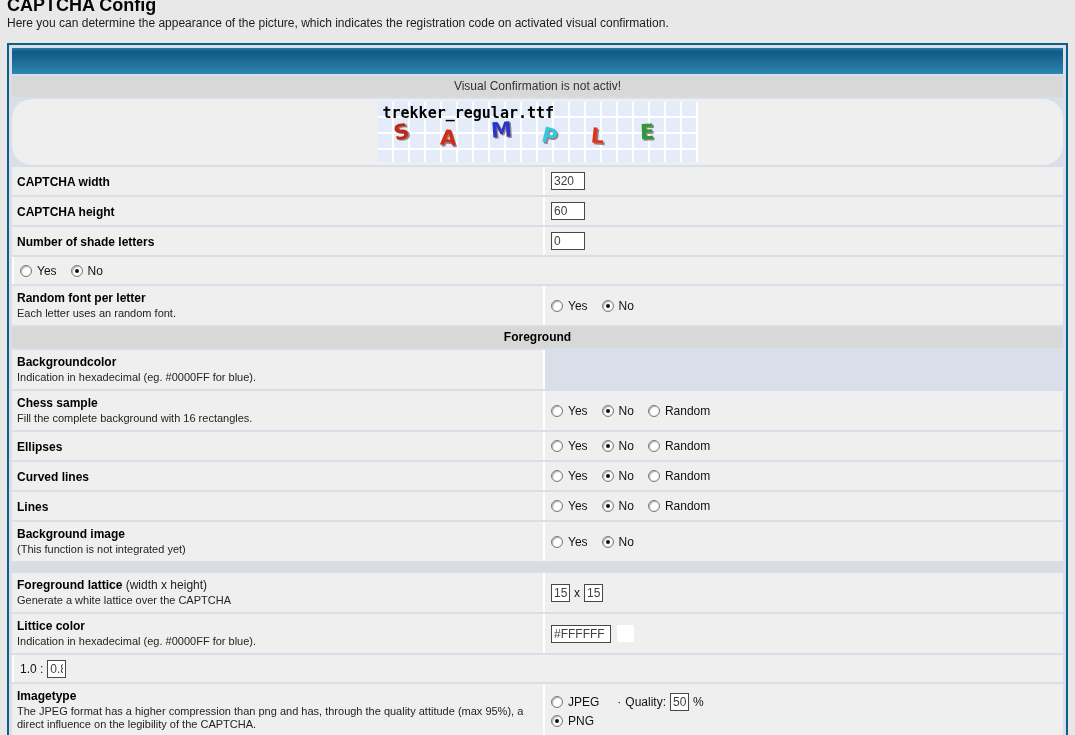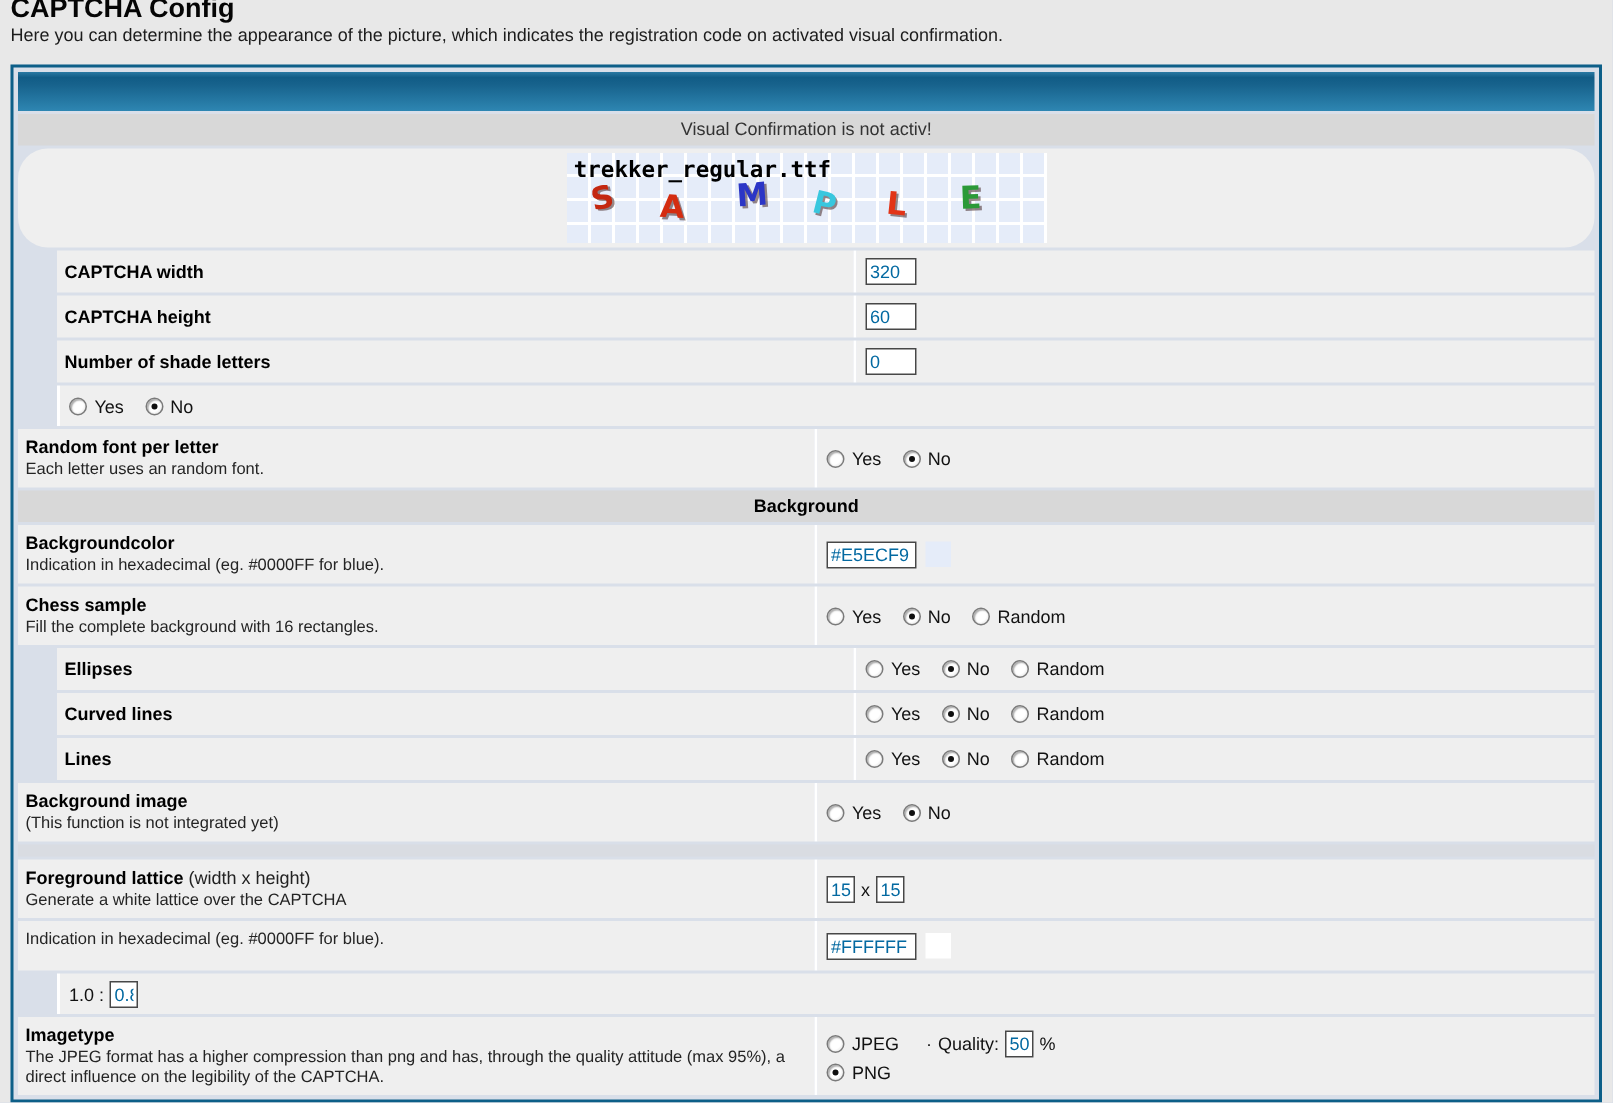--- a/index.html
+++ b/index.html
@@ -65,33 +65,33 @@
   .cell-field {
     flex:1; background:#efefef;
     padding:4px 6px; display:flex; align-items:center;
     font-size:12px; color:#111;
   }
   .cell-field.multiline { flex-direction:column; align-items:flex-start; justify-content:center; gap:3px; }
   .fline { display:flex; align-items:center; }
   .lbl-main { font-size:12px; font-weight:bold; color:#000; line-height:15px; }
   .lbl-note { font-weight:normal; color:#222; }
   .lbl-sub  { font-size:11px; color:#242424; line-height:13px; margin-top:1px; }
-  .row-min  { min-height:27px;margin-left:26px; }
+  .row-min  { min-height:27px; }
   .row-sub  { min-height:33px; }
 
   .section-row {
     background:#d8d8d8; text-align:center;
     font-size:12px; font-weight:bold; color:#000;
     padding:3px 0 4px 0;
   }
   .sep-row { background:#d9dce2; height:8px; }
 
   .tinput {
     font-family:"Liberation Sans", sans-serif;
-    font-size:12px; color:#0369a1;
+    font-size:12px; color:#404040;
     background:#fff; border:1px solid #474747;
     height:18px; padding:0 2px;
   }
   .w-num { width:34px; }
   .w-hex { width:60px; }
   .w-sm  { width:19px; }
   .swatch {
     width:17px; height:17px; margin-left:6px;
     display:inline-block;
   }
@@ -179,32 +179,28 @@
             <span class="radio"></span>
             <span>Yes</span>
           </span>
         <span class="opt">
             <span class="radio checked"></span>
             <span>No</span>
           </span>
       </div>
     </div>
 
-    <div class="section-row gaptop">Background</div>
+    <div class="section-row gaptop">Foreground</div>
 
     <div class="row row-sub">
       <div class="cell-label">
         <div class="lbl-main">Backgroundcolor</div>
         <div class="lbl-sub">Indication in hexadecimal (eg. #0000FF for blue).</div>
       </div>
       <div class="cell-gap"></div>
-      <div class="cell-field">
-        <input class="tinput w-hex" value="#E5ECF9" style="">
-        <span class="swatch" style="background: rgb(229, 236, 249);"></span>
-      </div>
     </div>
 
     <div class="row row-sub">
       <div class="cell-label">
         <div class="lbl-main">Chess sample</div>
         <div class="lbl-sub">Fill the complete background with 16 rectangles.</div>
       </div>
       <div class="cell-gap"></div>
       <div class="cell-field">
         <span class="opt">
@@ -307,20 +303,21 @@
       <div class="cell-gap"></div>
       <div class="cell-field">
         <input class="tinput w-sm" value="15" style="">
         <span class="xsep">x</span>
         <input class="tinput w-sm" value="15" style="">
       </div>
     </div>
 
     <div class="row row-sub">
       <div class="cell-label">
+        <div class="lbl-main">Littice color</div>
         <div class="lbl-sub">Indication in hexadecimal (eg. #0000FF for blue).</div>
       </div>
       <div class="cell-gap"></div>
       <div class="cell-field">
         <input class="tinput w-hex" value="#FFFFFF" style="">
         <span class="swatch" style="background: rgb(255, 255, 255);"></span>
       </div>
     </div>
 
     <div class="row row-min">

